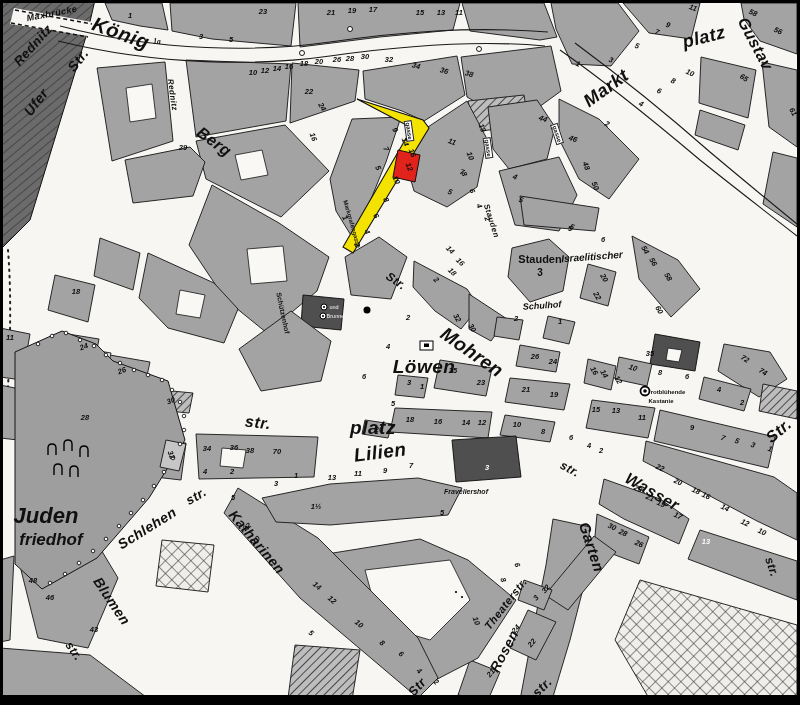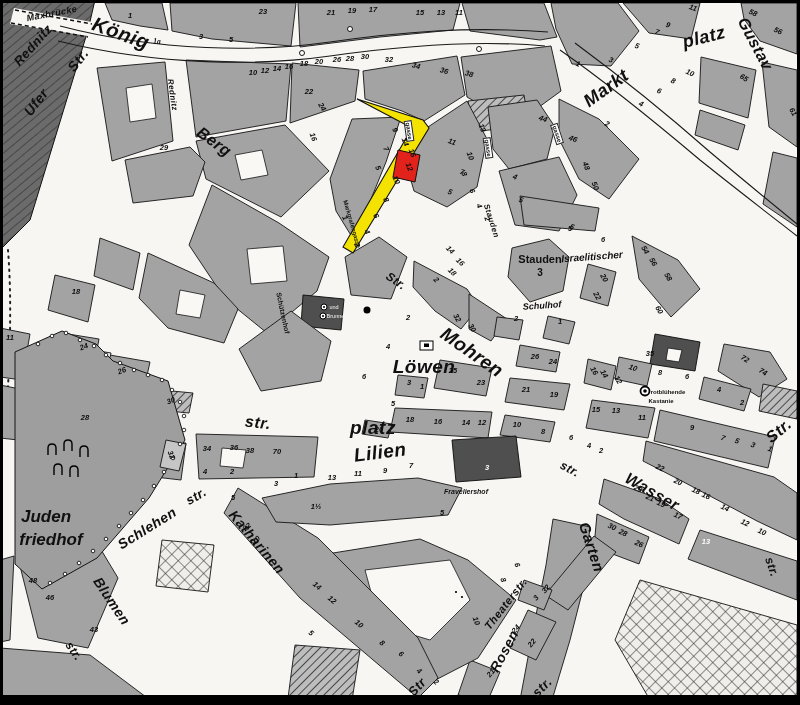--- a/index.html
+++ b/index.html
@@ -252,21 +252,21 @@
       <div class="lab st" style="left: 472px; top: 352px; font-size: 19px; --r: 35deg;">Mohren</div>
       <div class="lab st" style="left: 424px; top: 366px; font-size: 19px; --r: 0deg;">Löwen</div>
       <div class="lab st" style="left: 373px; top: 427px; font-size: 19px; --r: 0deg;">platz</div>
       <div class="lab st" style="left: 258px; top: 423px; font-size: 16px; --r: 6deg;">str.</div>
       <div class="lab st" style="left: 380px; top: 452px; font-size: 19px; --r: -7deg;">Lilien</div>
       <div class="lab st" style="left: 570px; top: 469px; font-size: 12px; --r: 28deg;">str.</div>
       <div class="lab st" style="left: 652px; top: 492px; font-size: 16px; --r: 30deg;">Wasser</div>
       <div class="lab st" style="left: 779px; top: 431px; font-size: 16px; --r: -40deg;">Str.</div>
       <div class="lab st" style="left: 772px; top: 567px; font-size: 12px; --r: 72deg;">str.</div>
       <div class="lab st" style="left: 592px; top: 547px; font-size: 15px; --r: 72deg;">Garten</div>
-      <div class="lab pl" style="left: 46px; top: 516px; font-size: 17px; --r: 0deg;">Juden</div>
+      <div class="lab pl" style="left: 46px; top: 516px; font-size: 22px; --r: 0deg;">Juden</div>
       <div class="lab pl" style="left: 51px; top: 539px; font-size: 17px; --r: 0deg;">friedhof</div>
       <div class="lab st" style="left: 147px; top: 528px; font-size: 14px; --r: -32deg;">Schlehen</div>
       <div class="lab st" style="left: 196px; top: 496px; font-size: 13px; --r: -30deg;">str.</div>
       <div class="lab st" style="left: 257px; top: 542px; font-size: 14px; --r: 50deg;">Katharinen</div>
       <div class="lab st" style="left: 417px; top: 687px; font-size: 13px; --r: -48deg;">Str</div>
       <div class="lab st" style="left: 112px; top: 601px; font-size: 14px; --r: 56deg;">Blumen</div>
       <div class="lab st" style="left: 74px; top: 651px; font-size: 12px; --r: 56deg;">str.</div>
       <div class="lab st" style="left: 506px; top: 604px; font-size: 11px; --r: -52deg;">Theaterstr.</div>
       <div class="lab st" style="left: 504px; top: 651px; font-size: 14px; --r: -62deg;">Rosen</div>
       <div class="lab st" style="left: 542px; top: 687px; font-size: 13px; --r: -45deg;">str.</div>
@@ -310,21 +310,21 @@
       <div class="num" style="left: 337px; top: 60px; --r: 0deg;">26</div>
       <div class="num" style="left: 350px; top: 59px; --r: 0deg;">28</div>
       <div class="num" style="left: 365px; top: 57px; --r: 0deg;">30</div>
       <div class="num" style="left: 389px; top: 60px; --r: 0deg;">32</div>
       <div class="num" style="left: 416px; top: 66px; --r: 15deg;">34</div>
       <div class="num" style="left: 444px; top: 71px; --r: 15deg;">36</div>
       <div class="num" style="left: 469px; top: 74px; --r: 15deg;">38</div>
       <div class="num" style="left: 309px; top: 92px; --r: 0deg;">22</div>
       <div class="num" style="left: 322px; top: 107px; --r: 60deg;">24</div>
       <div class="num" style="left: 313px; top: 137px; --r: 70deg;">16</div>
-      <div class="num" style="left: 164px; top: 148px; --r: 0deg;">29</div>
+      <div class="num" style="left: 183px; top: 148px; --r: 0deg;">29</div>
       <div class="num" style="left: 395px; top: 130px; --r: 65deg;">9</div>
       <div class="num" style="left: 386px; top: 149px; --r: 65deg;">7</div>
       <div class="num" style="left: 378px; top: 168px; --r: 65deg;">5</div>
       <div class="num" style="left: 345px; top: 218px; --r: 65deg;">1</div>
       <div class="num" style="left: 396px; top: 180px; --r: 65deg;">10</div>
       <div class="num" style="left: 386px; top: 200px; --r: 65deg;">8</div>
       <div class="num" style="left: 376px; top: 216px; --r: 65deg;">6</div>
       <div class="num" style="left: 367px; top: 232px; --r: 65deg;">4</div>
       <div class="num" style="left: 357px; top: 245px; --r: 65deg;">2</div>
       <div class="num" style="left: 405px; top: 142px; --r: 70deg;">14</div>

